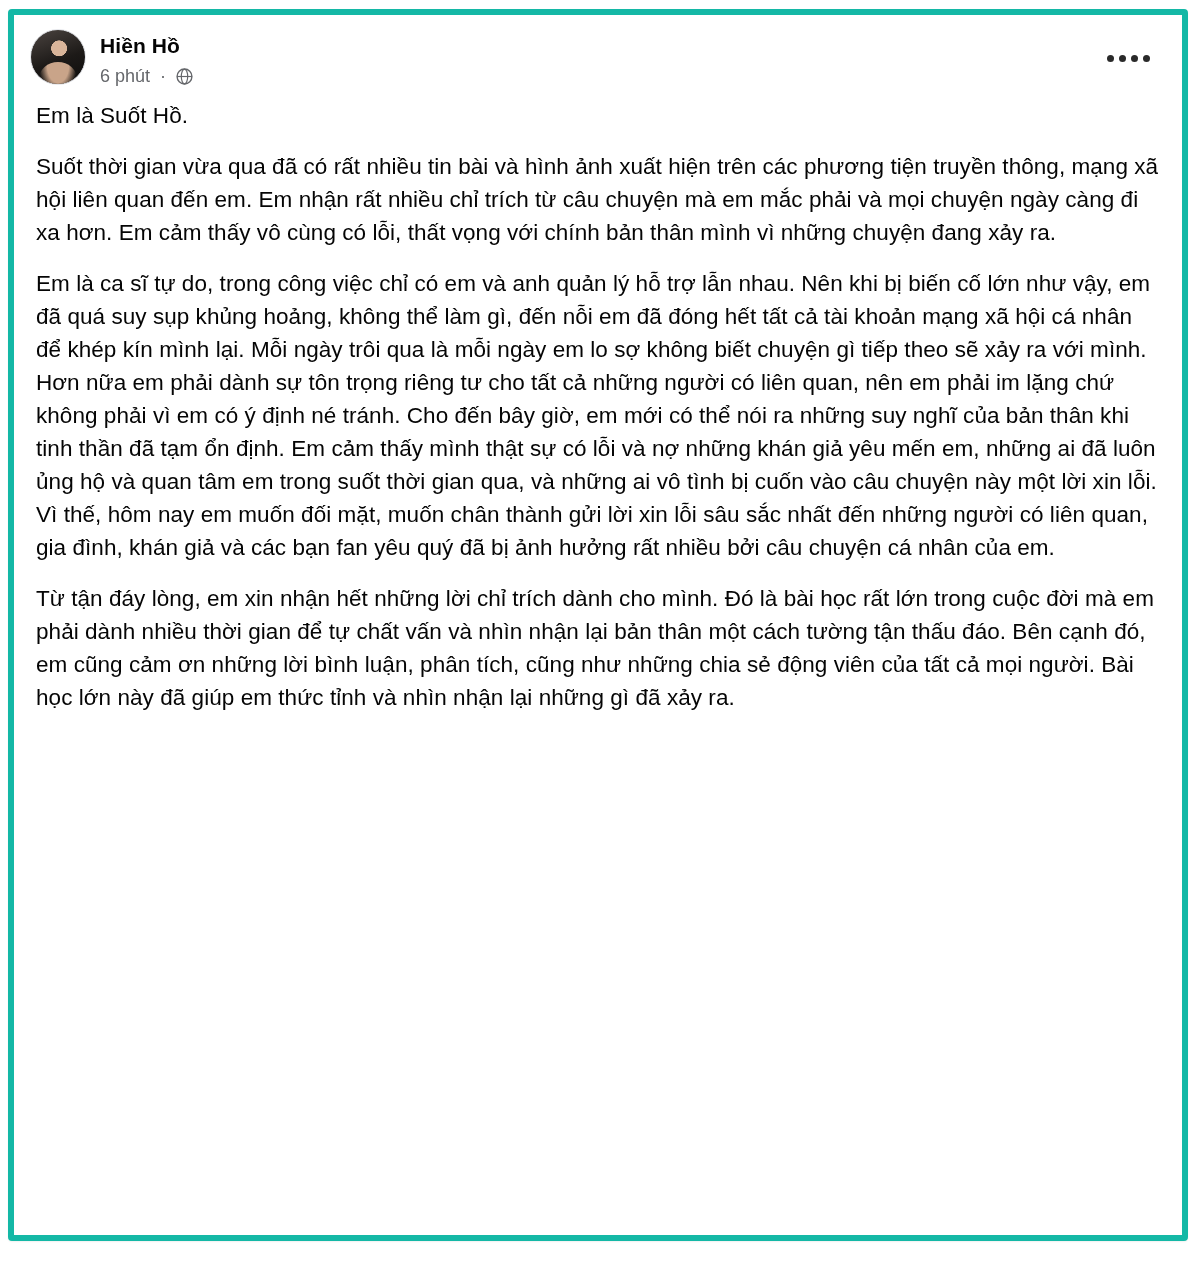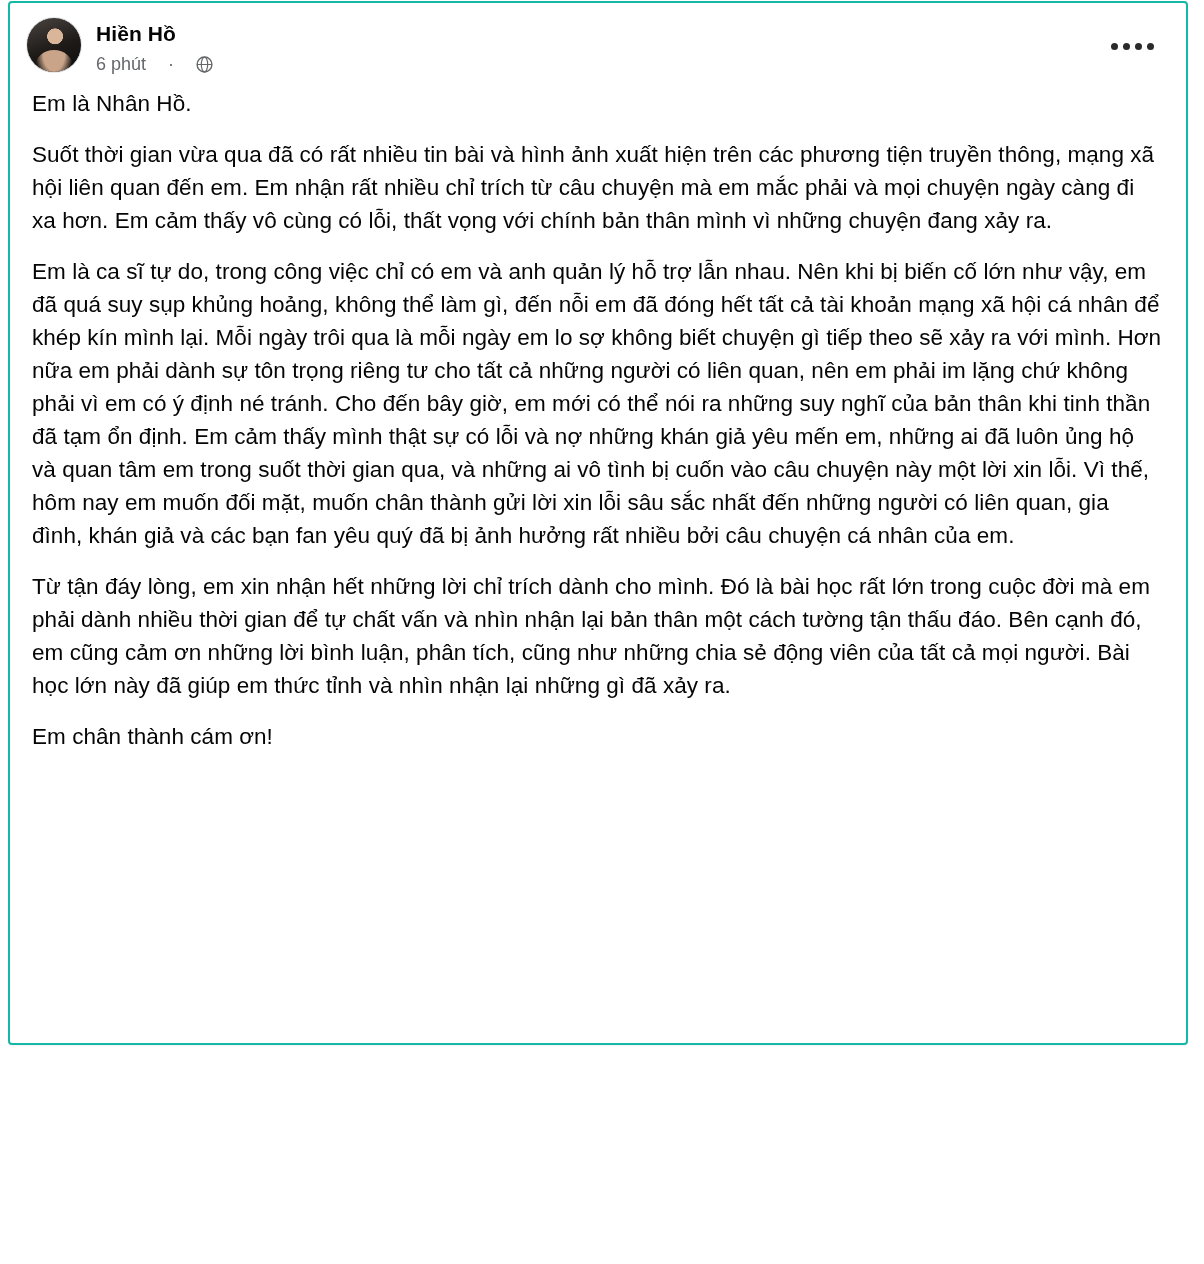--- a/index.html
+++ b/index.html
@@ -18,25 +18,25 @@
     position: relative;
     width: 1204px;
     height: 1264px;
     background: #ffffff;
     overflow: hidden;
   }
   
   .post-card {
     position: absolute;
     left: 8px;
-    top: 1px;
+    top: 9px;
     width: 1180px;
-    height: 1044px;
+    height: 1232px;
     background: #ffffff;
-    border: 2px solid #14b8a6;
+    border: 6px solid #14b8a6;
     border-radius: 4px;
     box-sizing: border-box;
     box-shadow: 0 1px 2px rgba(0,0,0,0.06);
     overflow: hidden;
   }
   .post-header {
     position: relative;
     display: flex;
     align-items: flex-start;
     padding: 14px 20px 0 16px;
@@ -78,21 +78,21 @@
     font-size: 21px;
     font-weight: 700;
     line-height: 26px;
     color: #050505;
     letter-spacing: 0.1px;
   }
   .meta-row {
     display: flex;
     align-items: center;
     margin-top: 6px;
-    gap: 22px;
+    gap: 10px;
   }
   .meta-time {
     font-size: 18px;
     color: #65676b;
     line-height: 22px;
   }
   .meta-dot {
     font-size: 18px;
     color: #65676b;
     line-height: 22px;
@@ -163,21 +163,20 @@
 
       <div class="menu-dots">
         <span></span>
         <span></span>
         <span></span>
         <span></span>
       </div>
     </div>
 
     <div class="post-body">
-      <p>Em là Nhân Hồ.</p>
+      <p>Em là Suốt Hồ.</p>
       <p>Suốt thời gian vừa qua đã có rất nhiều tin bài và hình ảnh xuất hiện trên các phương tiện truyền thông, mạng xã hội liên quan đến em. Em nhận rất nhiều chỉ trích từ câu chuyện mà em mắc phải và mọi chuyện ngày càng đi xa hơn. Em cảm thấy vô cùng có lỗi, thất vọng với chính bản thân mình vì những chuyện đang xảy ra.</p>
       <p>Em là ca sĩ tự do, trong công việc chỉ có em và anh quản lý hỗ trợ lẫn nhau. Nên khi bị biến cố lớn như vậy, em đã quá suy sụp khủng hoảng, không thể làm gì, đến nỗi em đã đóng hết tất cả tài khoản mạng xã hội cá nhân để khép kín mình lại. Mỗi ngày trôi qua là mỗi ngày em lo sợ không biết chuyện gì tiếp theo sẽ xảy ra với mình. Hơn nữa em phải dành sự tôn trọng riêng tư cho tất cả những người có liên quan, nên em phải im lặng chứ không phải vì em có ý định né tránh. Cho đến bây giờ, em mới có thể nói ra những suy nghĩ của bản thân khi tinh thần đã tạm ổn định. Em cảm thấy mình thật sự có lỗi và nợ những khán giả yêu mến em, những ai đã luôn ủng hộ và quan tâm em trong suốt thời gian qua, và những ai vô tình bị cuốn vào câu chuyện này một lời xin lỗi. Vì thế, hôm nay em muốn đối mặt, muốn chân thành gửi lời xin lỗi sâu sắc nhất đến những người có liên quan, gia đình, khán giả và các bạn fan yêu quý đã bị ảnh hưởng rất nhiều bởi câu chuyện cá nhân của em.</p>
       <p>Từ tận đáy lòng, em xin nhận hết những lời chỉ trích dành cho mình. Đó là bài học rất lớn trong cuộc đời mà em phải dành nhiều thời gian để tự chất vấn và nhìn nhận lại bản thân một cách tường tận thấu đáo. Bên cạnh đó, em cũng cảm ơn những lời bình luận, phân tích, cũng như những chia sẻ động viên của tất cả mọi người. Bài học lớn này đã giúp em thức tỉnh và nhìn nhận lại những gì đã xảy ra.</p>
-      <p>Em chân thành cám ơn!</p>
     </div>
 
   </div>
 </div>
 
 </body></html>

